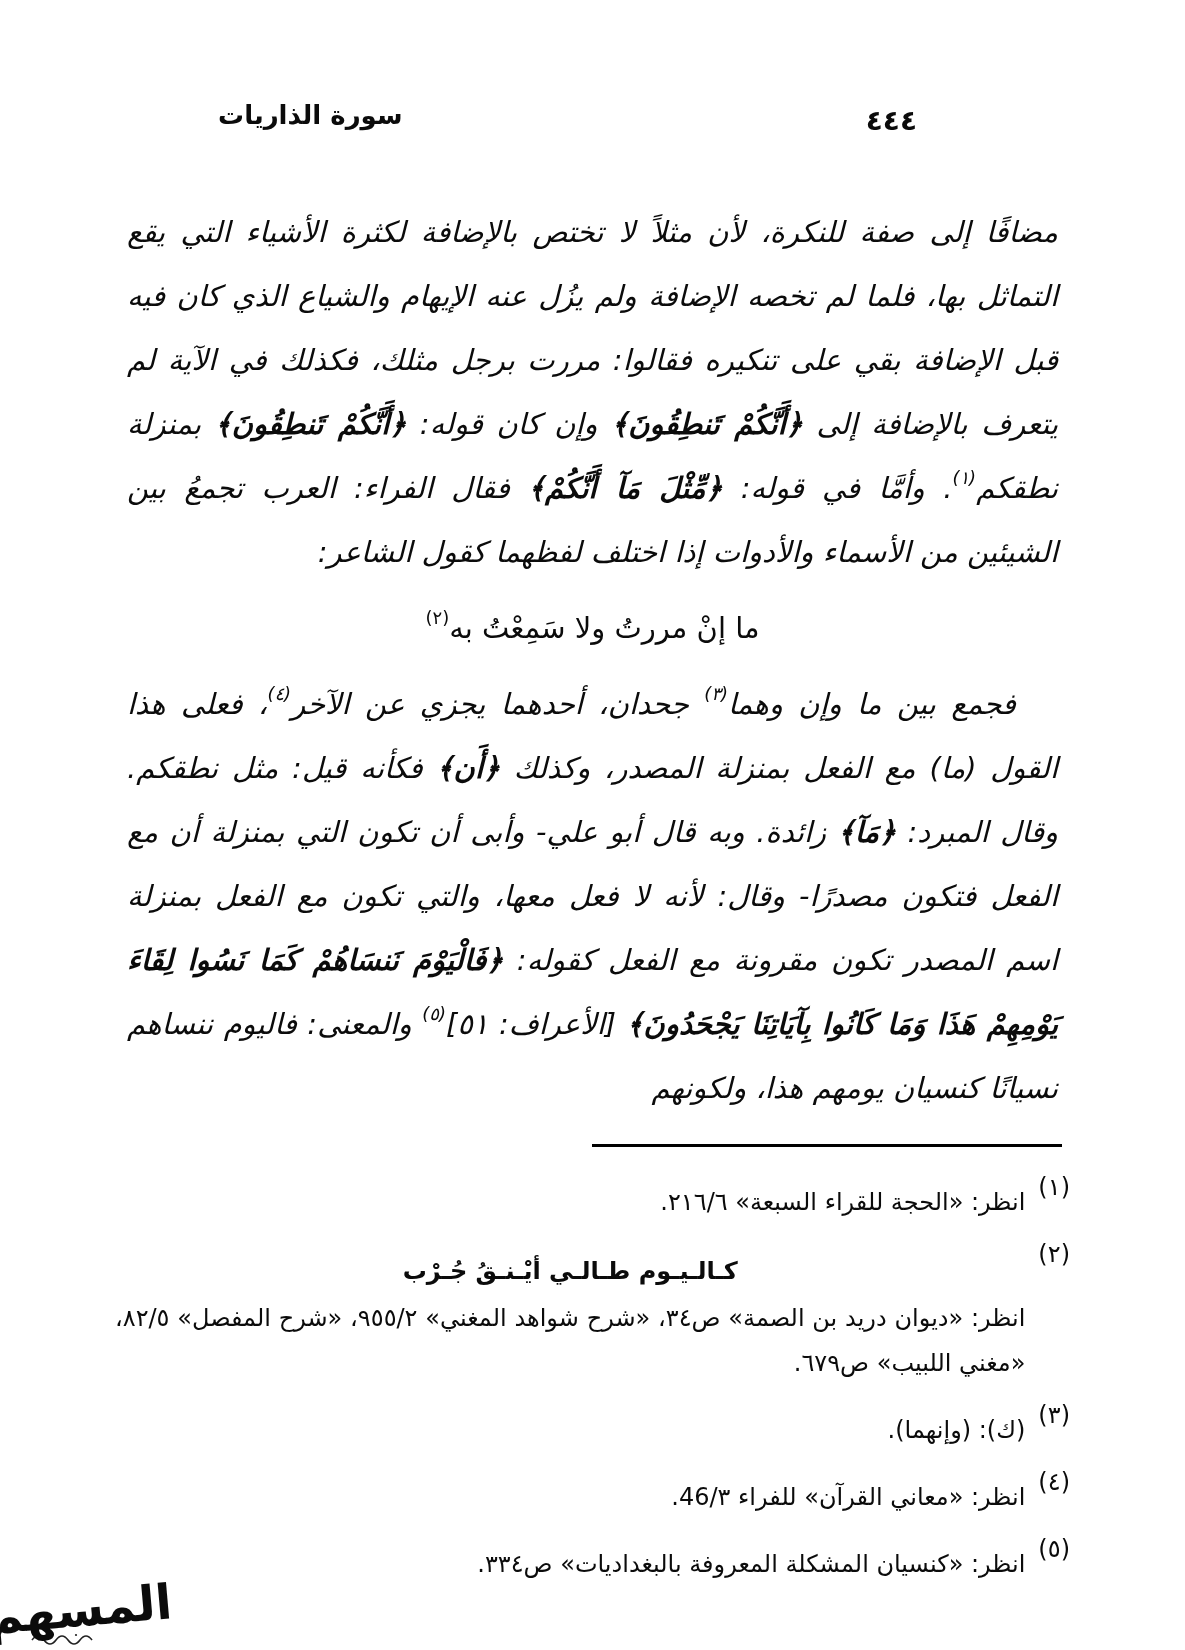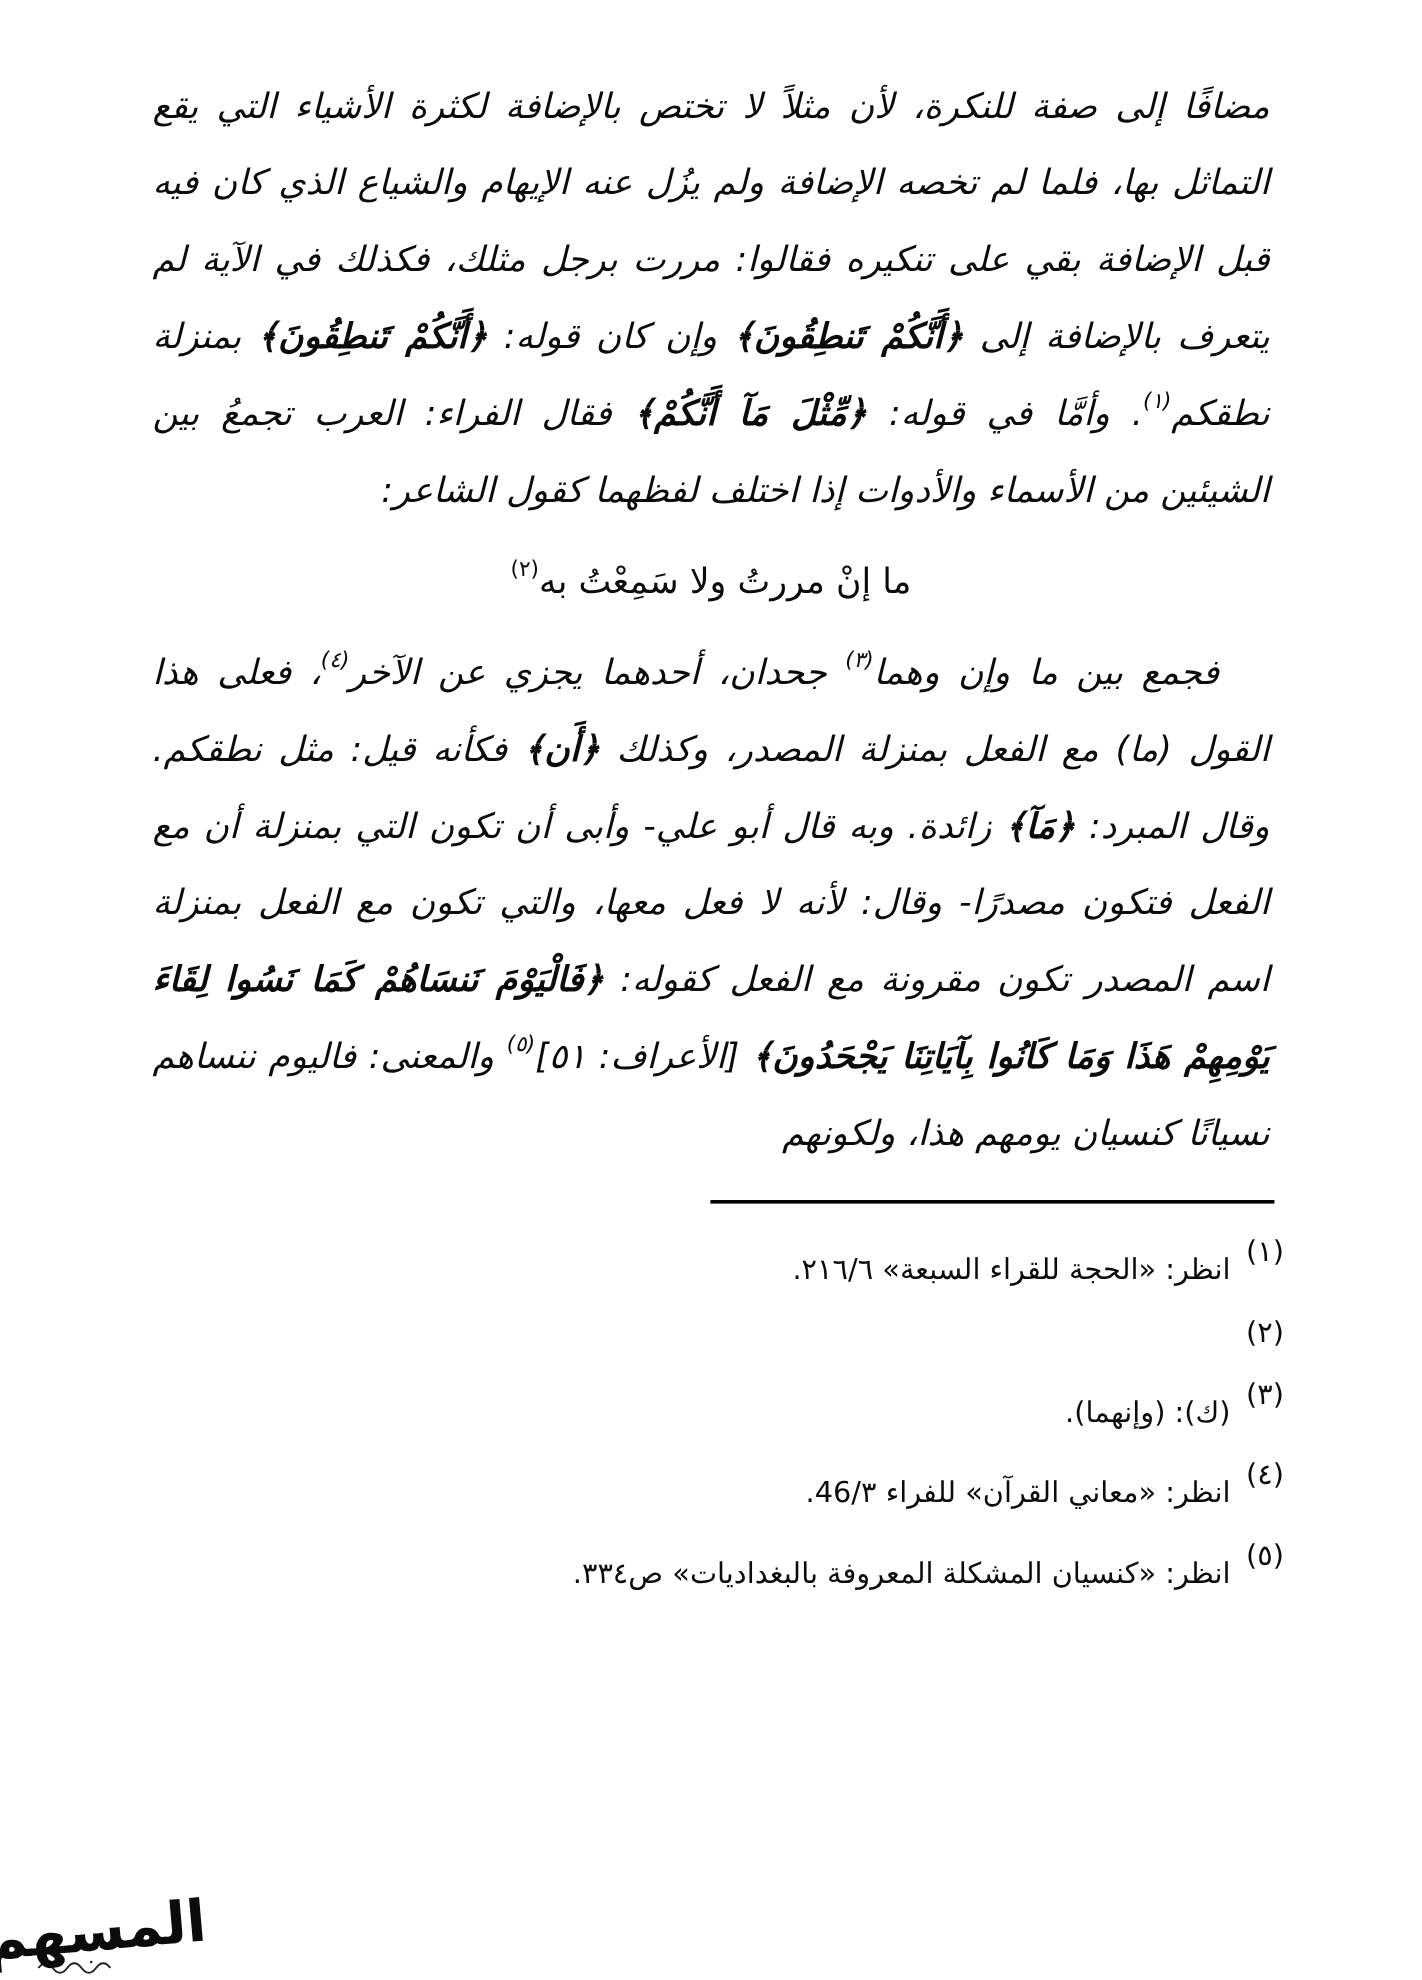--- a/index.html
+++ b/index.html
@@ -93,20 +93,24 @@
     transform:rotate(-5deg);
     line-height:60px;
   }
   .stamp-flourish{display:block;margin:-6px auto 0 18px;width:72px;height:14px;}
 </style>
 </head>
 <body>
 
 <div class="page">
 
+  <header class="hdr">
+    <span class="surah-title">سورة الذاريات</span>
+    <span class="page-number">٤٤٤</span>
+  </header>
 
   <main class="body">
 
     <p class="para"><span>مضافًا إلى صفة للنكرة، لأن مثلاً لا تختص بالإضافة لكثرة الأشياء التي يقع التماثل بها، فلما لم تخصه الإضافة ولم يزُل عنه الإيهام والشياع الذي كان فيه قبل الإضافة بقي على تنكيره فقالوا: مررت برجل مثلك، فكذلك في الآية لم يتعرف بالإضافة إلى </span><span class="quran">﴿أَنَّكُمْ تَنطِقُونَ﴾</span><span> وإن كان قوله: </span><span class="quran">﴿أَنَّكُمْ تَنطِقُونَ﴾</span><span> بمنزلة نطقكم</span><span class="fnmark">(١)</span><span>. وأمَّا في قوله: </span><span class="quran">﴿مِّثْلَ مَآ أَنَّكُمْ﴾</span><span> فقال الفراء: العرب تجمعُ بين الشيئين من الأسماء والأدوات إذا اختلف لفظهما كقول الشاعر:</span></p>
 
     <div class="poetry-line"><span>ما إنْ مررتُ ولا سَمِعْتُ به</span><span class="fnmark">(٢)</span></div>
 
     <p class="para indented"><span>فجمع بين ما وإن وهما</span><span class="fnmark">(٣)</span><span> جحدان، أحدهما يجزي عن الآخر</span><span class="fnmark">(٤)</span><span>، فعلى هذا القول (ما) مع الفعل بمنزلة المصدر، وكذلك </span><span class="quran">﴿أَن﴾</span><span> فكأنه قيل: مثل نطقكم. وقال المبرد: </span><span class="quran">﴿مَآ﴾</span><span> زائدة. وبه قال أبو علي- وأبى أن تكون التي بمنزلة أن مع الفعل فتكون مصدرًا- وقال: لأنه لا فعل معها، والتي تكون مع الفعل بمنزلة اسم المصدر تكون مقرونة مع الفعل كقوله: </span><span class="quran">﴿فَالْيَوْمَ نَنسَاهُمْ كَمَا نَسُوا لِقَاءَ يَوْمِهِمْ هَذَا وَمَا كَانُوا بِآيَاتِنَا يَجْحَدُونَ﴾</span><span> [الأعراف: ٥١]</span><span class="fnmark">(٥)</span><span> والمعنى: فاليوم ننساهم نسيانًا كنسيان يومهم هذا، ولكونهم</span></p>
 
   </main>
@@ -116,20 +120,22 @@
   <section class="footnotes">
 
     <div class="footnote">
       <span class="fn-num">(١)</span>
       <div class="fn-text">انظر: «الحجة للقراء السبعة» ٢١٦/٦.</div>
     </div>
 
     <div class="footnote">
       <span class="fn-num">(٢)</span>
       <div class="fn-text">
+        <div class="fn-poetry">كـالـيـوم طـالـي أيْـنـقُ جُـرْب</div>
+        <div>انظر: «ديوان دريد بن الصمة» ص٣٤، «شرح شواهد المغني» ٩٥٥/٢، «شرح المفصل» ٨٢/٥، «مغني اللبيب» ص٦٧٩.</div>
       </div>
     </div>
 
     <div class="footnote">
       <span class="fn-num">(٣)</span>
       <div class="fn-text">(ك): (وإنهما).</div>
     </div>
 
     <div class="footnote">
       <span class="fn-num">(٤)</span>

